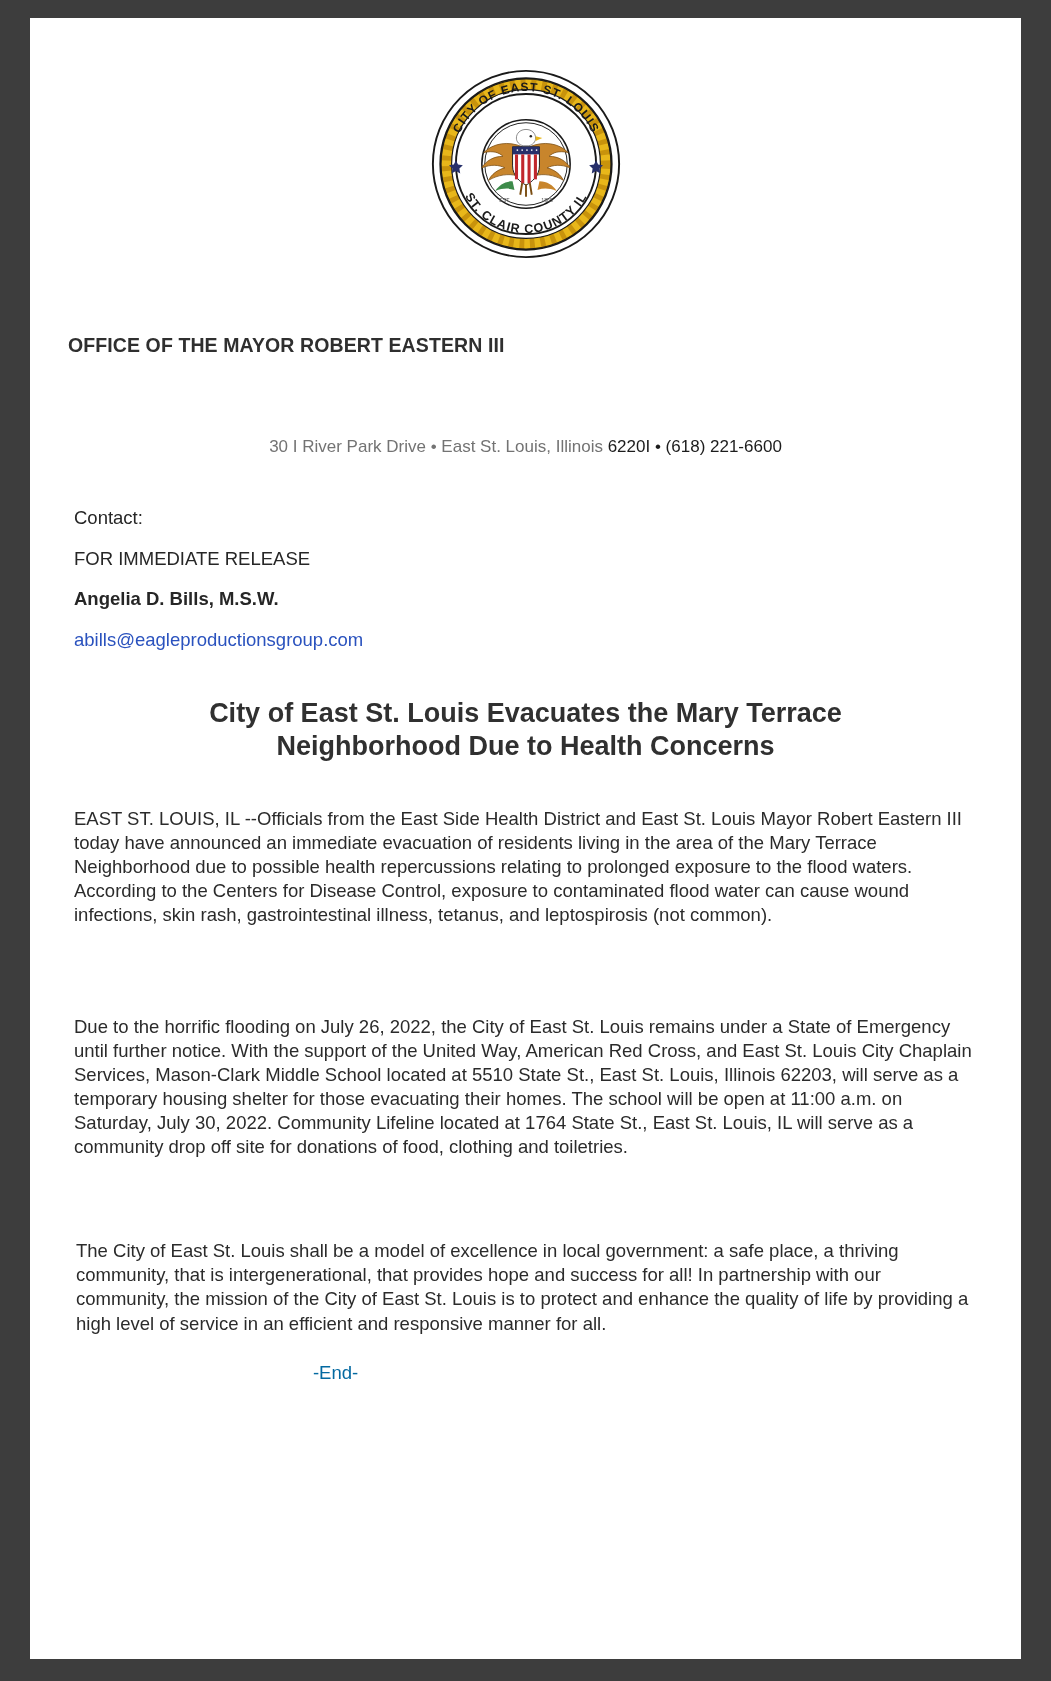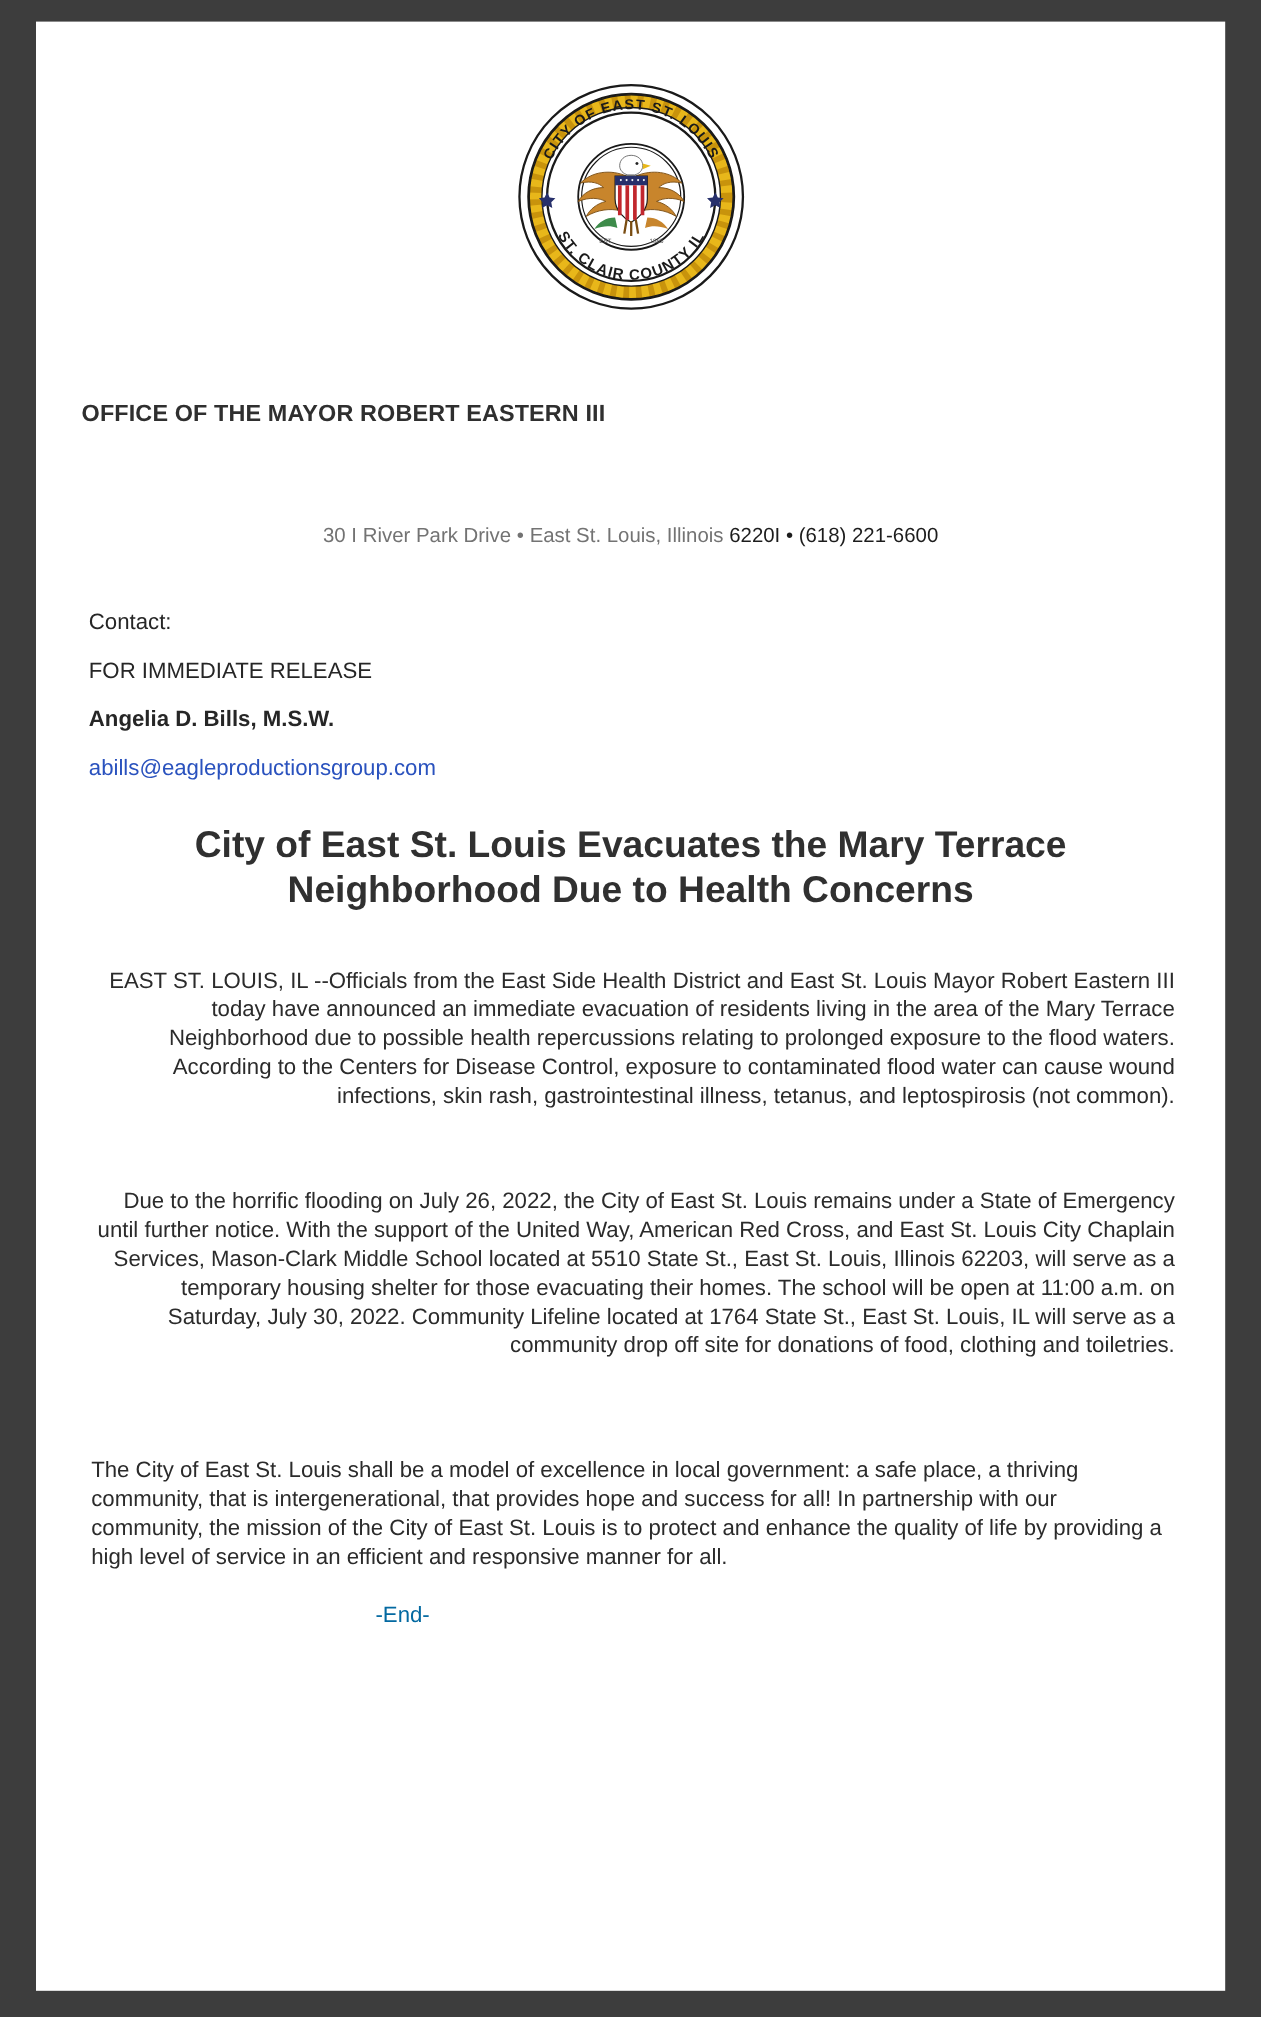--- a/index.html
+++ b/index.html
@@ -72,40 +72,40 @@
     font-size: 18.5px;
     color: #262626;
     line-height: 1.0;
     margin-bottom: 22px;
   }
   .contact-block .bold { font-weight: bold; }
   .contact-block .email { color: #2a52be; }
 
   
   .headline {
-    margin-top: 36px;
+    margin-top: 48px;
     text-align: center;
-    font-size: 31px;
+    font-size: 27px;
     font-weight: bold;
     line-height: 1.22;
     color: #303030;
     padding: 0 76px;
   }
 
   
   .body-para {
     margin-top: 44px;
     font-size: 18.5px;
     line-height: 1.30;
     color: #2b2b2b;
     padding-left: 6px;
     padding-right: 4px;
-    text-align: right;
-  }
-  .body-para.second { margin-top: 64px; }
+    text-align: left;
+  }
+  .body-para.second { margin-top: 88px; }
 
   .mission {
     margin-top: 80px;
     font-size: 18.5px;
     line-height: 1.30;
     color: #2b2b2b;
     padding-left: 8px;
     padding-right: 4px;
   }
   .end-mark {

